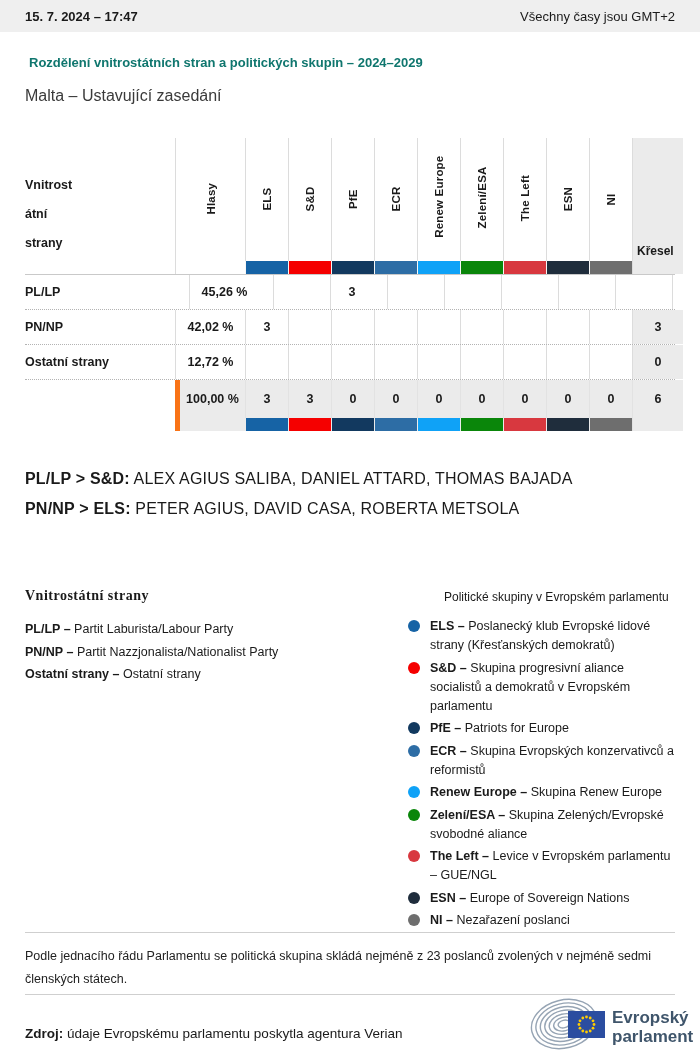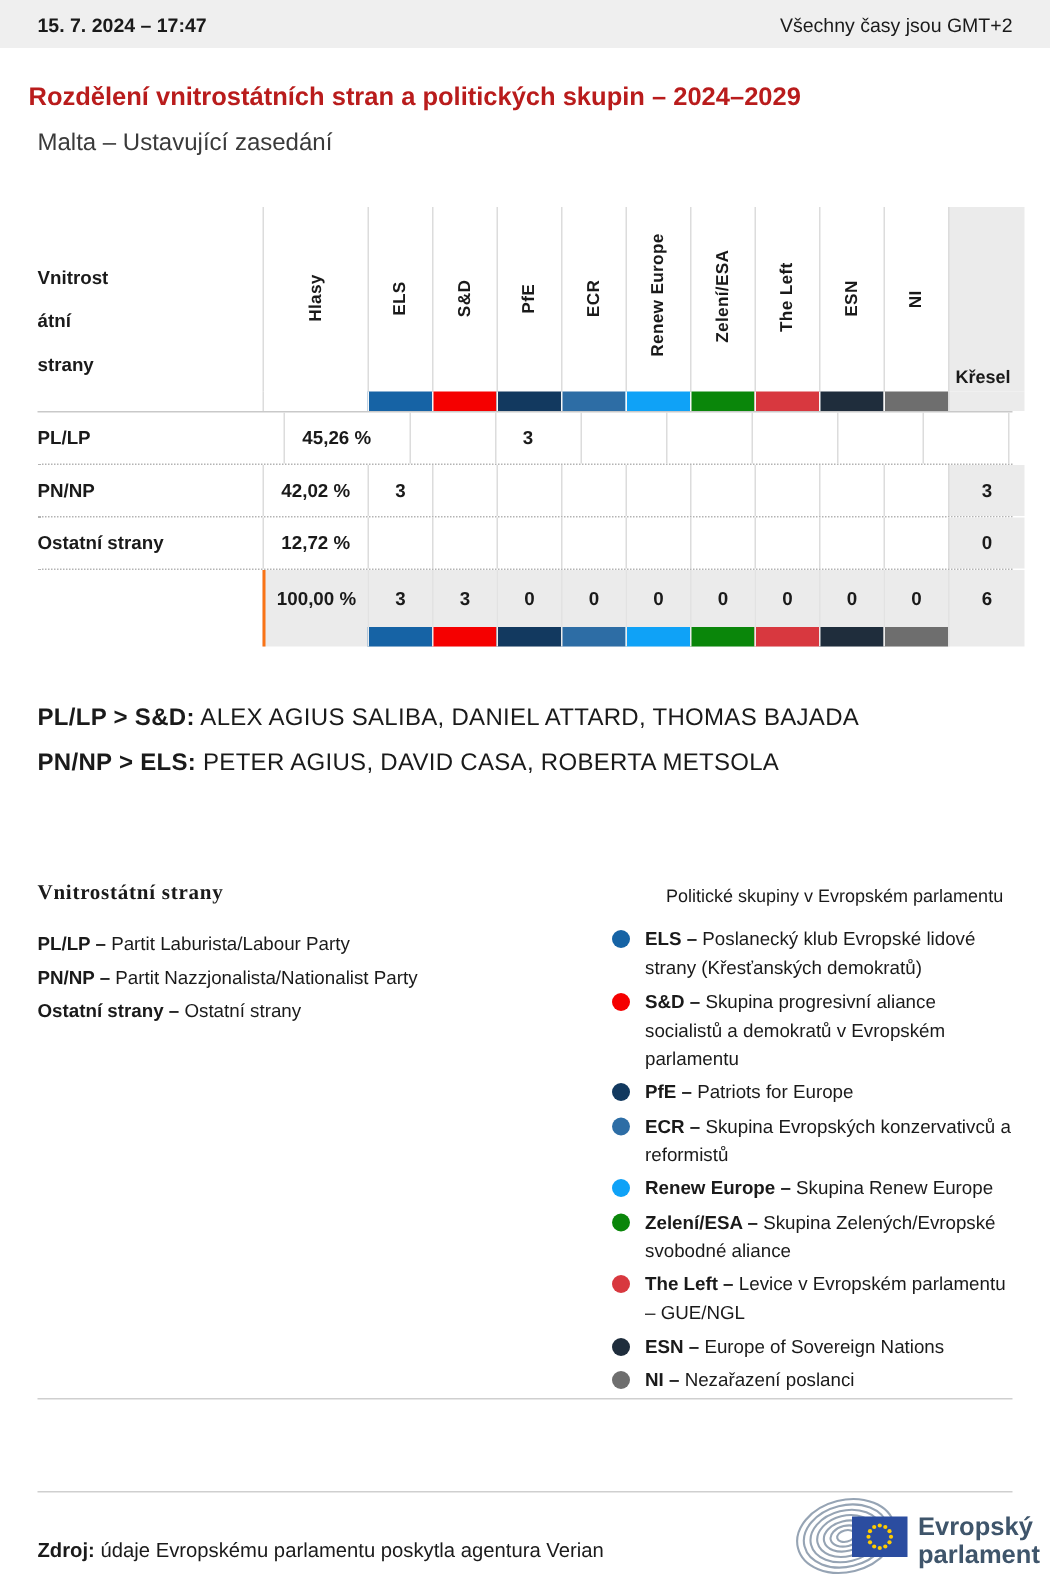--- a/index.html
+++ b/index.html
@@ -5,21 +5,21 @@
   html,body{margin:0;padding:0;background:#fff;}
   .page{position:relative;width:700px;height:1061px;background:#fff;overflow:hidden;
         font-family:"Liberation Sans",sans-serif;color:#1a1a1a;}
 
   
   .topbar{position:absolute;left:0;top:0;width:700px;height:32px;background:#efefef;
           display:flex;align-items:center;justify-content:space-between;
           box-sizing:border-box;padding:0 25px;font-size:13px;}
   .topbar .dt{font-weight:bold;}
 
-  .title{position:absolute;left:19px;top:55px;font-size:17px;font-weight:bold;color:#b91c1c;}
+  .title{position:absolute;left:29px;top:55px;font-size:13px;font-weight:bold;color:#0f766e;}
   .subtitle{position:absolute;left:25px;top:87px;font-size:16px;color:#3a3a3a;}
 
   
   .tbl{position:absolute;left:25px;top:138px;width:650px;font-size:12.5px;}
   .tr{display:flex;box-sizing:border-box;}
   .c{box-sizing:border-box;flex:0 0 auto;}
   .c-party{width:150px;}
   .c-votes{width:70px;border-left:1px solid #dcdcdc;}
   .c-group{width:43px;border-left:1px solid #dcdcdc;}
   .c-seats{width:51px;border-left:1px solid #dcdcdc;background:#ebebeb;}
@@ -42,21 +42,21 @@
   .row .c{display:flex;align-items:center;justify-content:center;}
   .row .c-party{justify-content:flex-start;font-weight:bold;}
   .row .c-votes{font-weight:bold;}
   .row .c-group{font-weight:bold;}
   .row .c-seats{font-weight:bold;}
 
   .total{height:52px;border-top:1px dotted #b3b3b3;position:relative;}
   .total .c{display:flex;align-items:center;justify-content:center;
             padding-bottom:13px;font-weight:bold;}
   .total .c-votes,.total .c-group{background:#ebebeb;}
-  .total .c-votes{border-left:2px solid #f97316;}
+  .total .c-votes{border-left:5px solid #f97316;}
   .total .c-group{border-left:1px solid #e2e2e2;}
   .total .c-seats{border-left:1px solid #e2e2e2;}
   .total-bars{position:absolute;left:220px;bottom:0;width:387px;height:13px;display:flex;}
   .total-bars .bar{width:43px;height:13px;box-sizing:border-box;border-left:1px solid #ebebeb;}
 
   
   .deleg{position:absolute;left:25px;font-size:16px;letter-spacing:.2px;}
   .deleg b{font-weight:bold;}
   .d1{top:470px;} .d2{top:500px;}
 
@@ -278,20 +278,21 @@
       <span class="dot" style="background-color: rgb(31, 45, 60);"></span>
       <span class="gtext"><b>ESN –</b> <span>Europe of Sovereign Nations</span></span>
     </div>
     <div class="gitem">
       <span class="dot" style="background-color: rgb(110, 110, 110);"></span>
       <span class="gtext"><b>NI –</b> <span>Nezařazení poslanci</span></span>
     </div>
   </div>
 
   <div class="hr hr1"></div>
+  <div class="footnote">Podle jednacího řádu Parlamentu se politická skupina skládá nejméně z 23 poslanců zvolených v nejméně sedmi členských státech.</div>
   <div class="hr hr2"></div>
 
   <div class="source">
     <b>Zdroj:</b>
     <span>údaje Evropskému parlamentu poskytla agentura Verian</span>
   </div>
 
   <div class="logo">
     <svg width="168" height="54" viewBox="0 0 168 54" xmlns="http://www.w3.org/2000/svg">
       <g stroke="#96a4b4" stroke-width="1.4" fill="none" transform="rotate(-14 36 26)">

